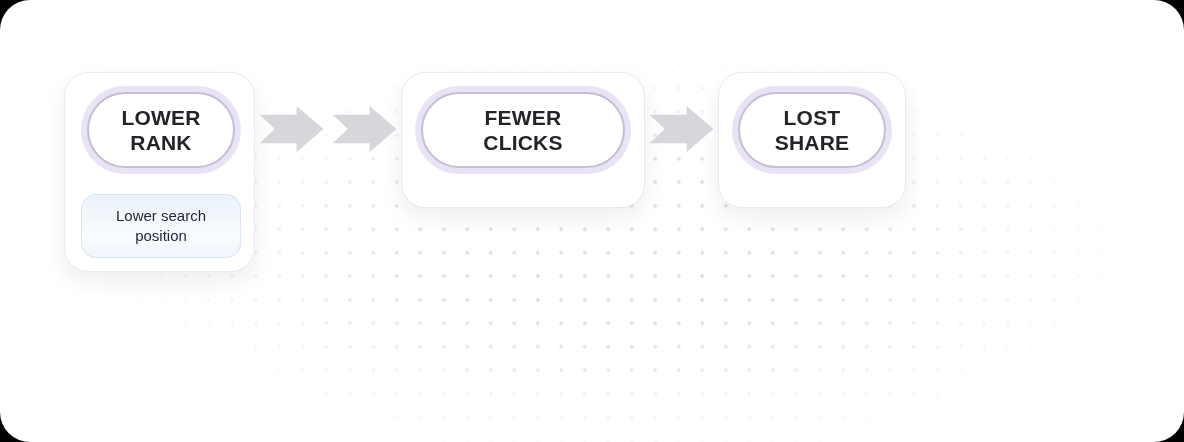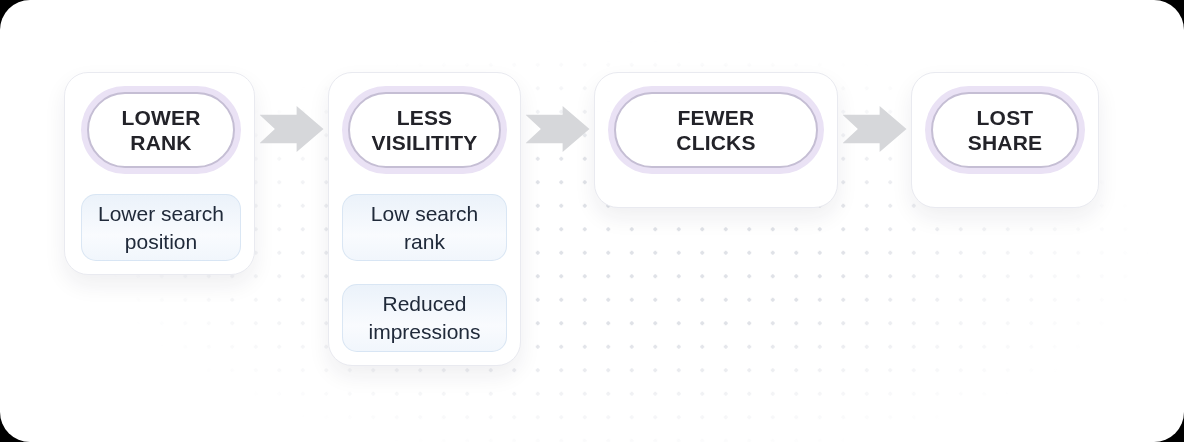--- a/index.html
+++ b/index.html
@@ -87,21 +87,21 @@
     border-radius: 15px;
     min-height: 64px;
     display: flex;
     align-items: center;
     justify-content: center;
     text-align: center;
     padding: 5px 8px;
     box-sizing: border-box;
   }
   .item span {
-    font-size: 21px;
+    font-size: 15px;
     line-height: 1.32;
     color: var(--item-text, #202a3a);
     display: inline-block;
     text-align: center;
   }
   .c2 .item span { max-width: 135px; }
   .c3 .item span { max-width: 135px; }
   .arrow-wrap {
     width: 73px;
     flex: 0 0 73px;
@@ -132,36 +132,20 @@
   <div class="item">
     <span>Lower search position</span>
   </div>
 </div>
   </div>
 
   <div class="arrow-wrap">
     <div class="arrow"></div>
   </div>
 
-  <div class="card c2">
-    <div class="pill">
-      <div class="pill-inner">
-        <span class="title">LESS VISILITITY</span>
-      </div>
-    </div>
-    <div class="items">
-  <div class="item">
-    <span>Low search rank</span>
-  </div>
-
-  <div class="item">
-    <span>Reduced impressions</span>
-  </div>
-</div>
-  </div>
 
   <div class="arrow-wrap">
     <div class="arrow"></div>
   </div>
 
   <div class="card c3">
     <div class="pill">
       <div class="pill-inner">
         <span class="title">FEWER CLICKS</span>
       </div>

